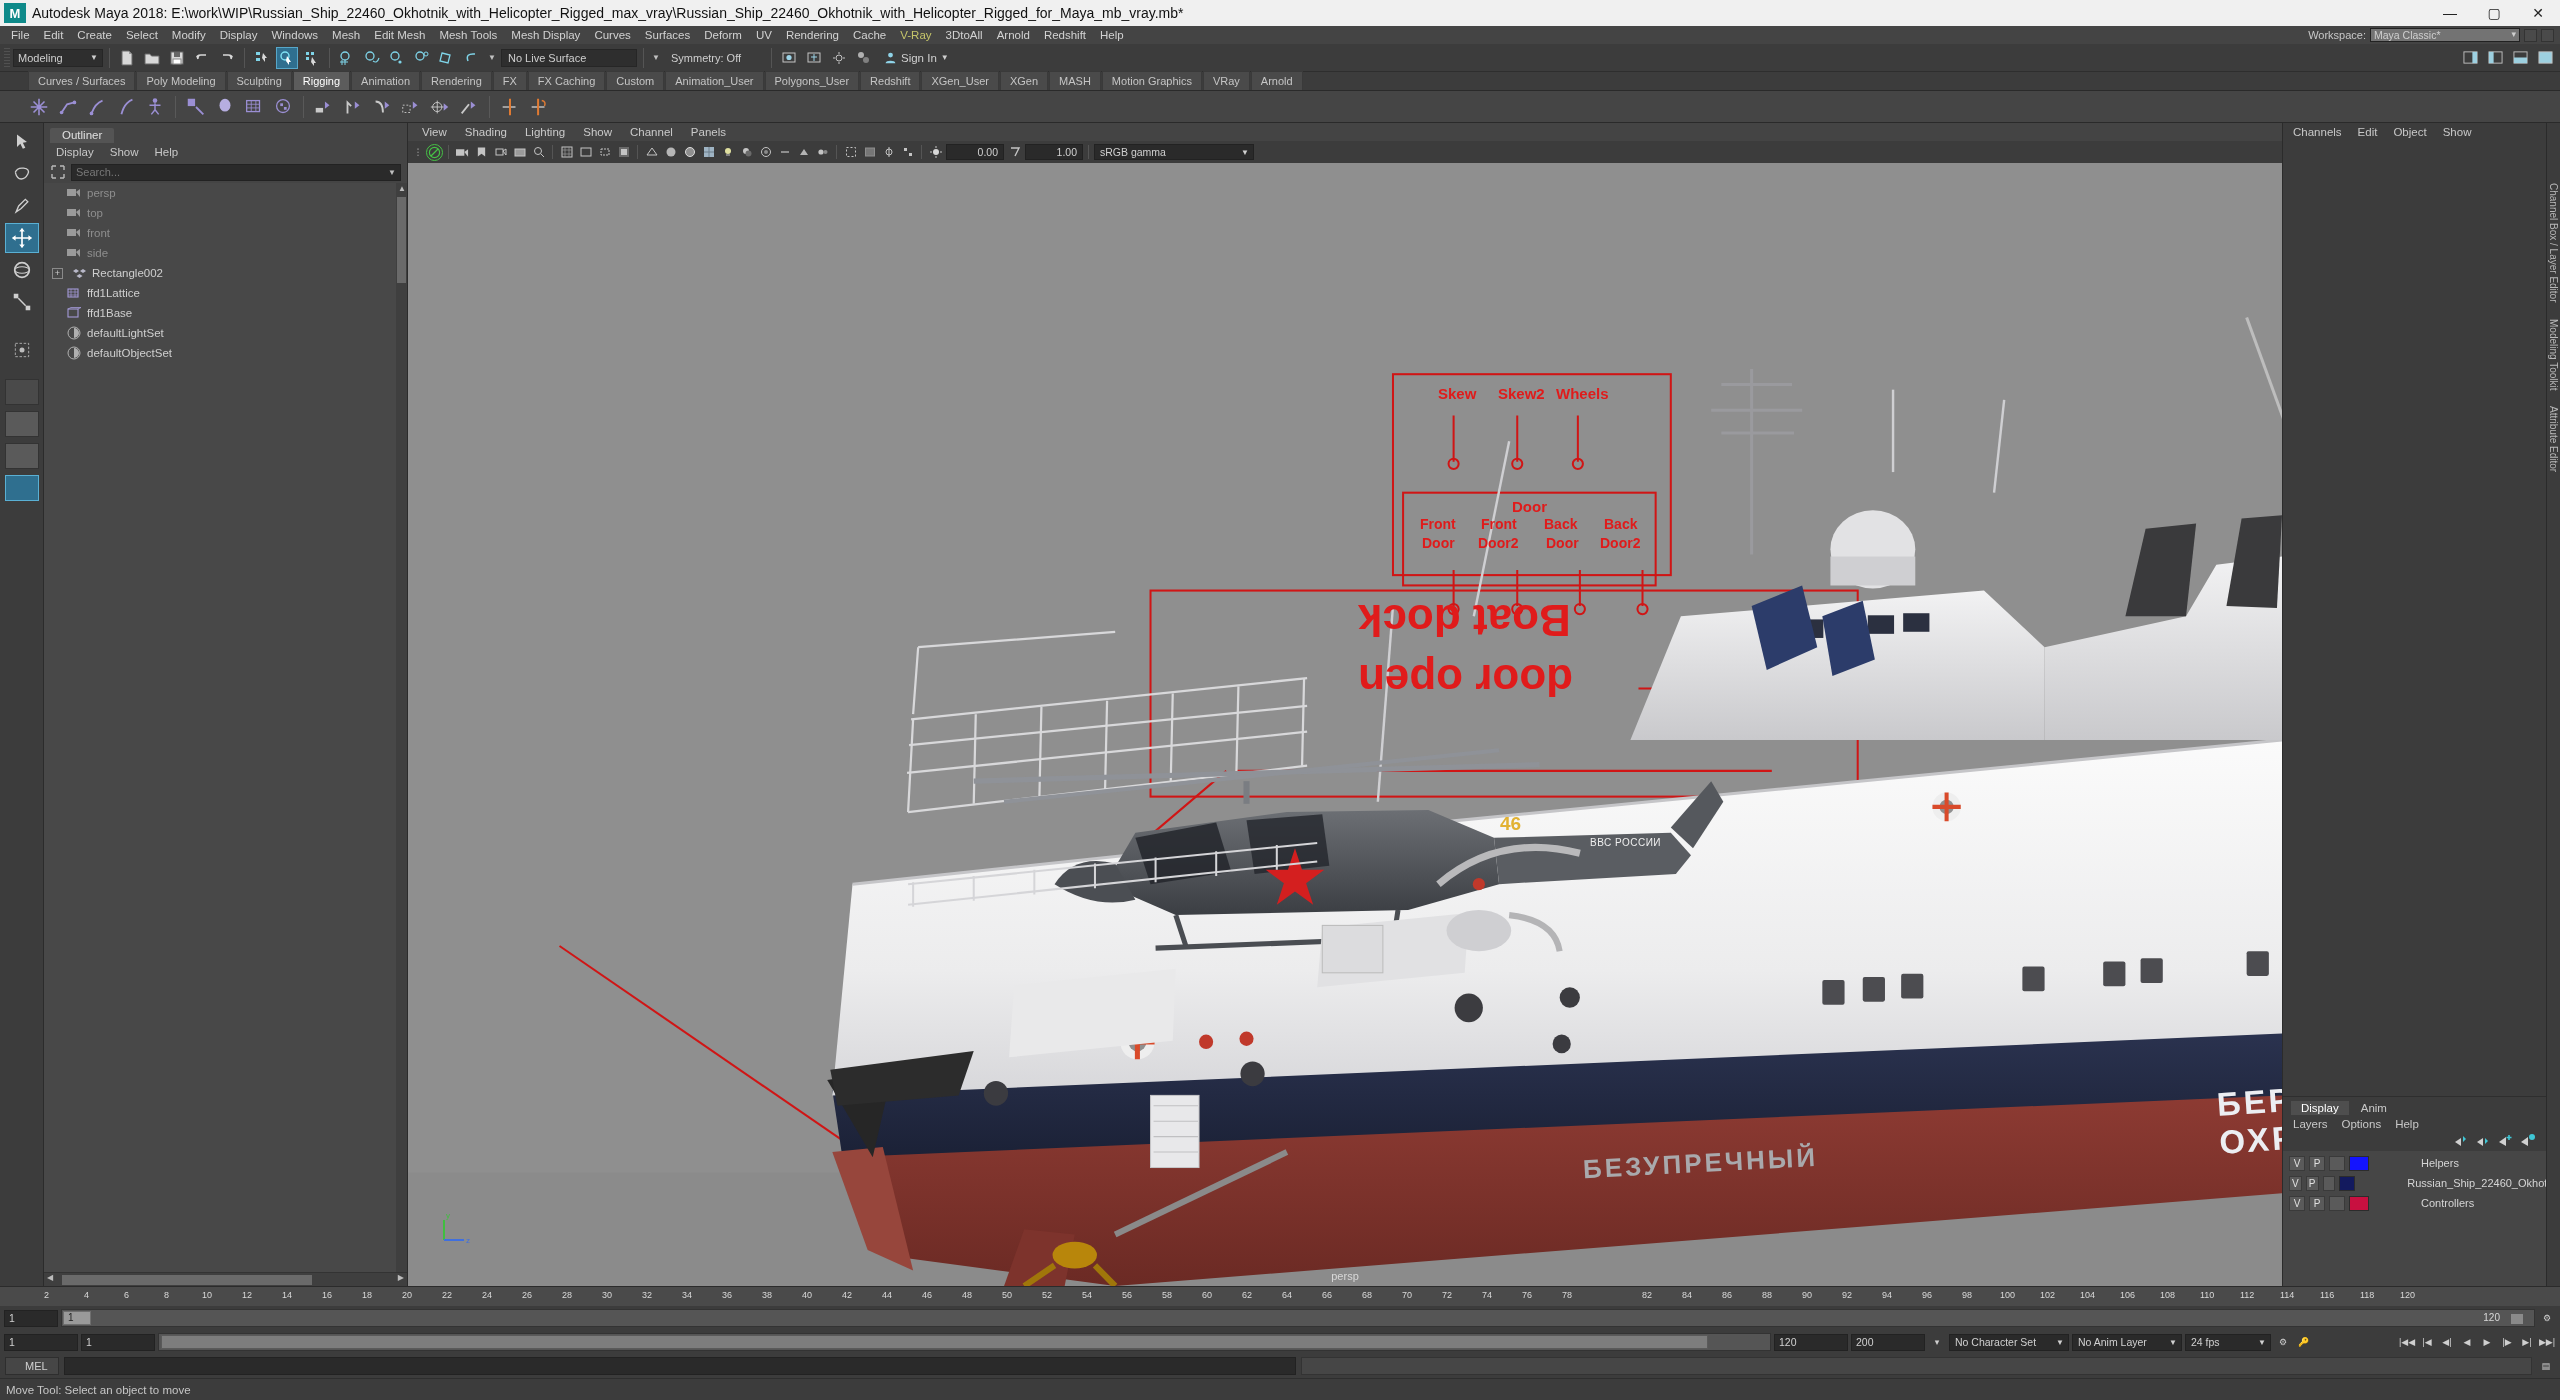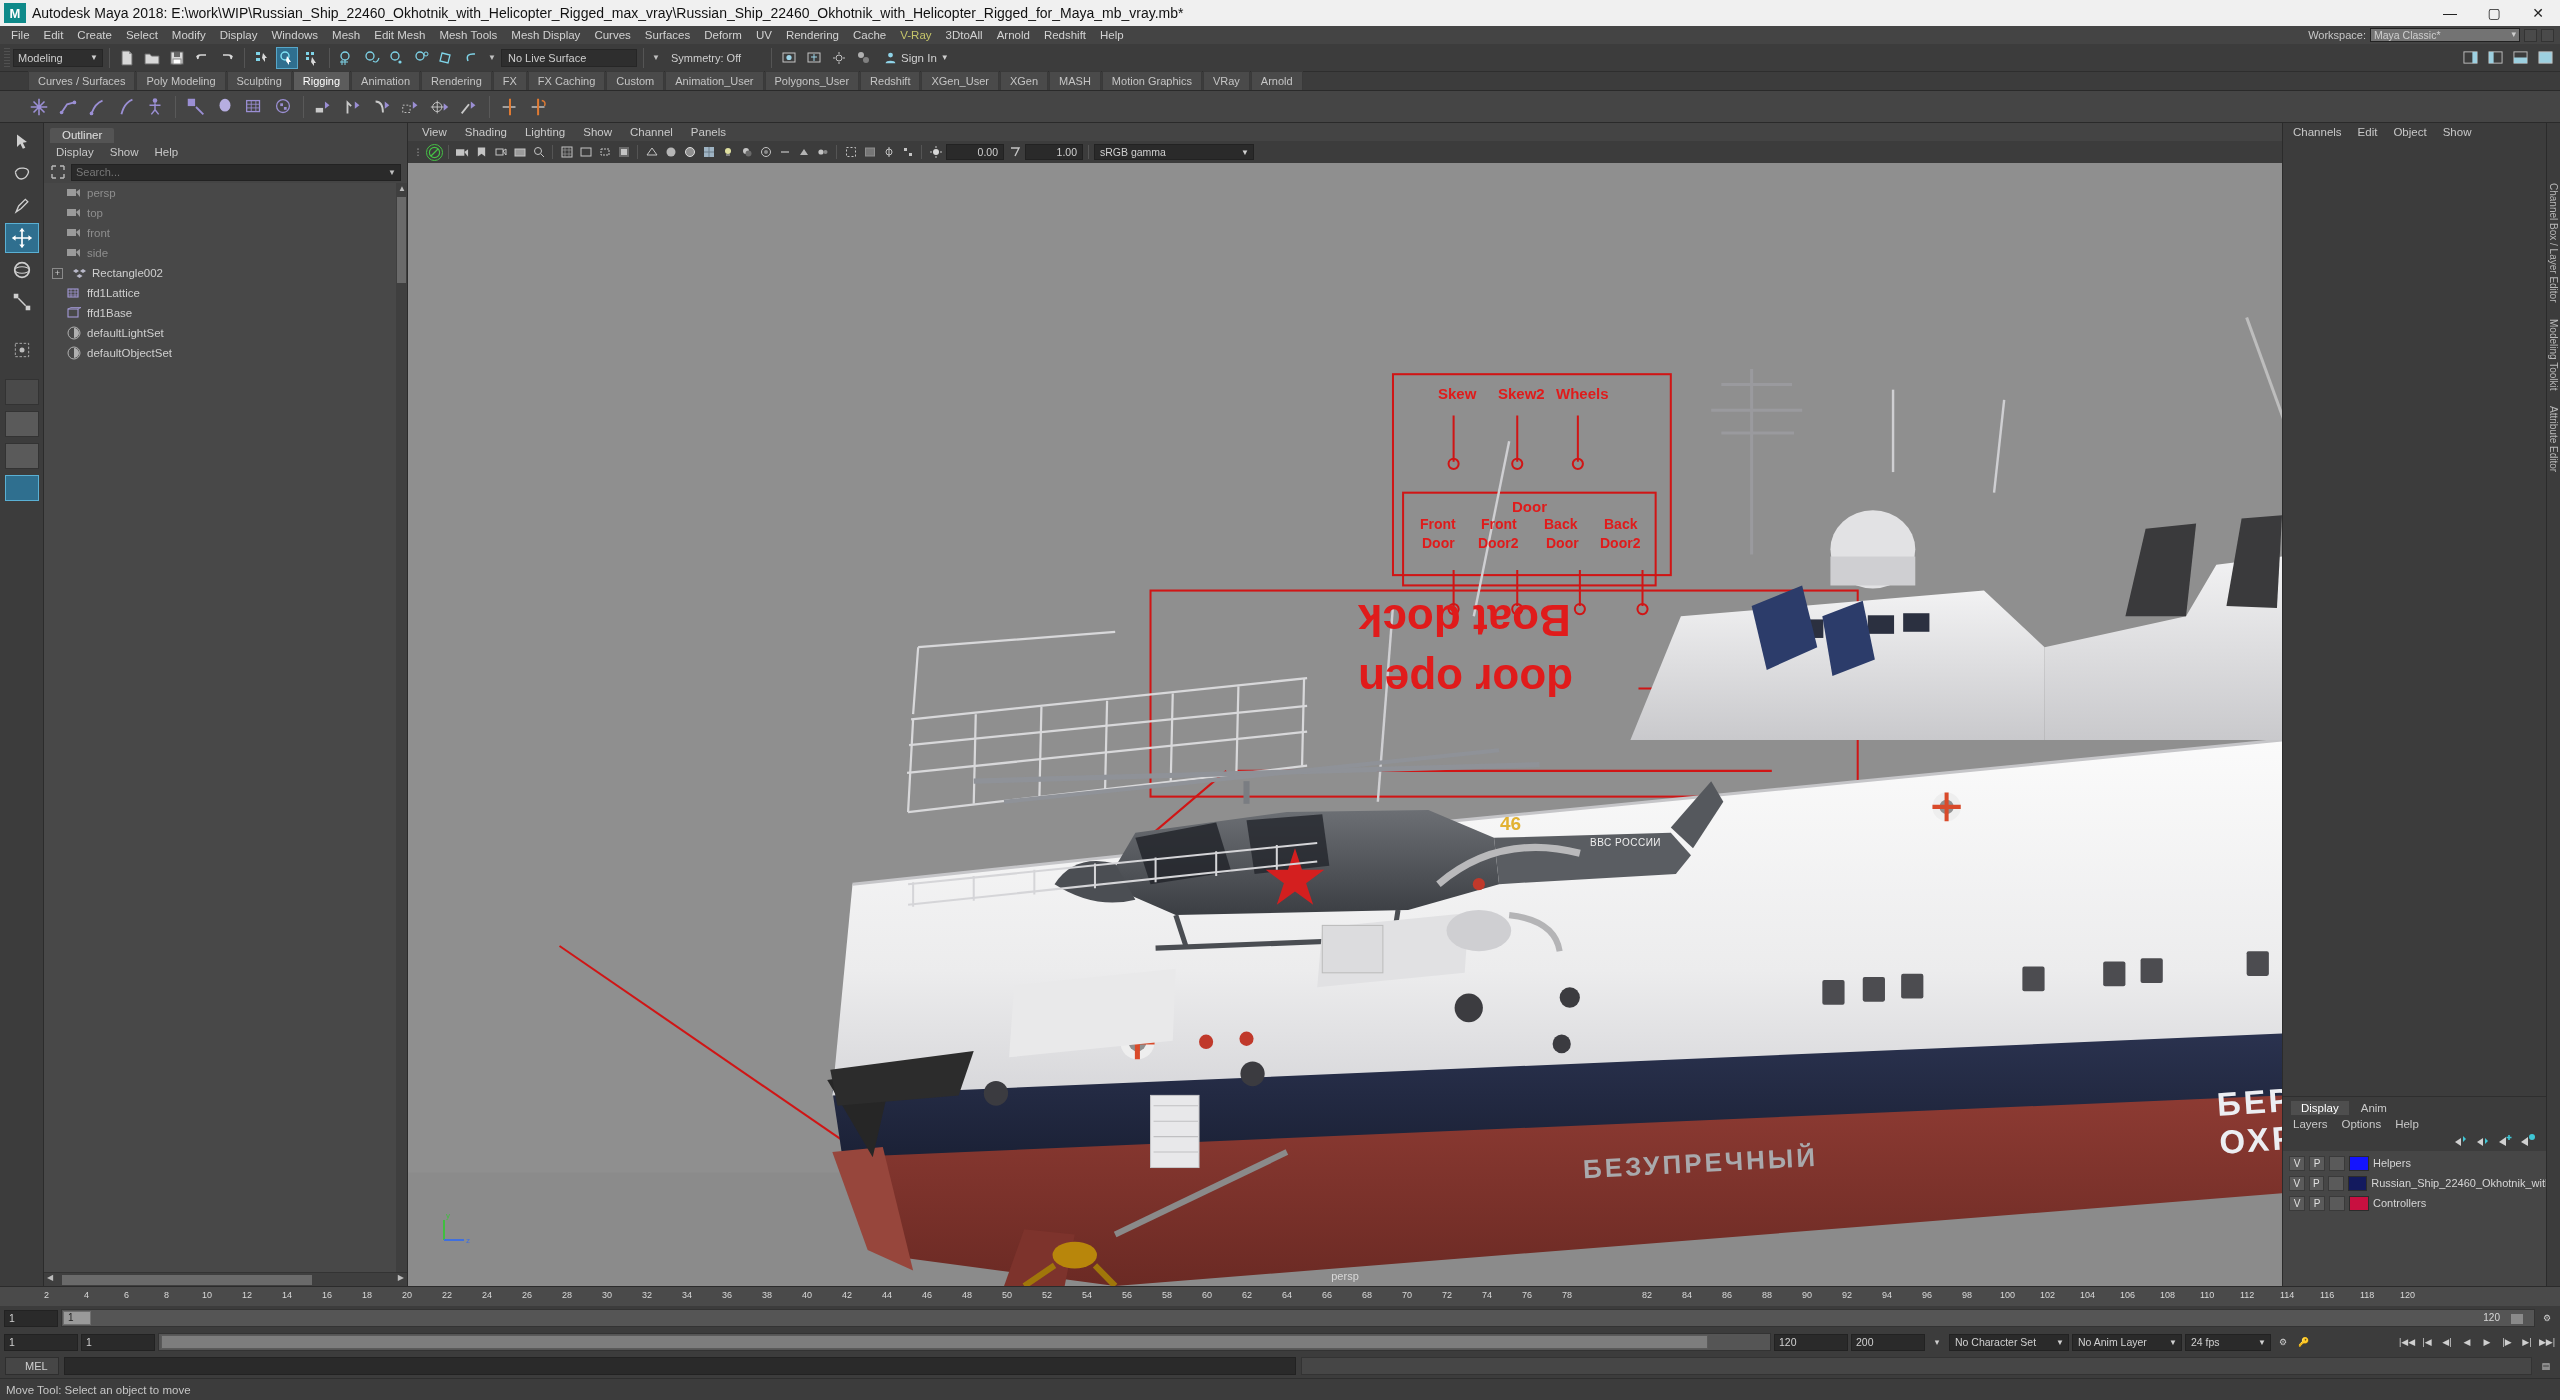--- a/index.html
+++ b/index.html
@@ -122,21 +122,21 @@
   .lay-tabrow{height:18px;display:flex;align-items:flex-end;padding-left:8px;gap:2px;}
   .lay-tab{font-size:11.5px;padding:1px 10px;color:#c9c9c9;}
   .lay-tab.active{background:#4e4e4e;color:#fff;}
   .lay-menu{height:18px;display:flex;align-items:center;gap:14px;padding-left:10px;font-size:11.5px;color:#c8c8c8;}
   .lay-btns{height:18px;display:flex;align-items:center;justify-content:flex-end;gap:6px;padding-right:10px;}
   .lay-list{flex:1;background:#464646;font-size:11px;padding-top:2px;}
   .lrow{height:20px;display:flex;align-items:center;gap:4px;padding-left:6px;color:#d5d5d5;}
   .lbox{width:16px;height:15px;background:#5a5a5a;border:1px solid #3a3a3a;display:flex;
      align-items:center;justify-content:center;font-size:10px;color:#e0e0e0;}
   .lswatch{width:20px;height:15px;border:1px solid #2c2c2c;}
-  .lname{white-space:nowrap;overflow:hidden;}
+  .lname{white-space:nowrap;overflow:hidden;margin-left:48px;}
   .rail{width:14px;background:#3c3c3c;border-left:1px solid #2b2b2b;display:flex;
      flex-direction:column;align-items:center;justify-content:flex-start;padding-top:60px;}
   .rail span{writing-mode:vertical-rl;font-size:10px;color:#b8b8b8;margin-bottom:16px;}
 
   
   .ruler{height:20px;background:#4a4a4a;position:relative;flex:0 0 20px;border-top:1px solid #2b2b2b;
      overflow:hidden;font-size:9px;color:#d9d9d9;}
   .ruler .tk{position:absolute;top:3px;}
   .timeslider{height:24px;background:#3c3c3c;display:flex;align-items:center;gap:3px;padding:0 4px;flex:0 0 24px;}
   .ts-track{flex:1;height:18px;background:#555;position:relative;border:1px solid #333;}

